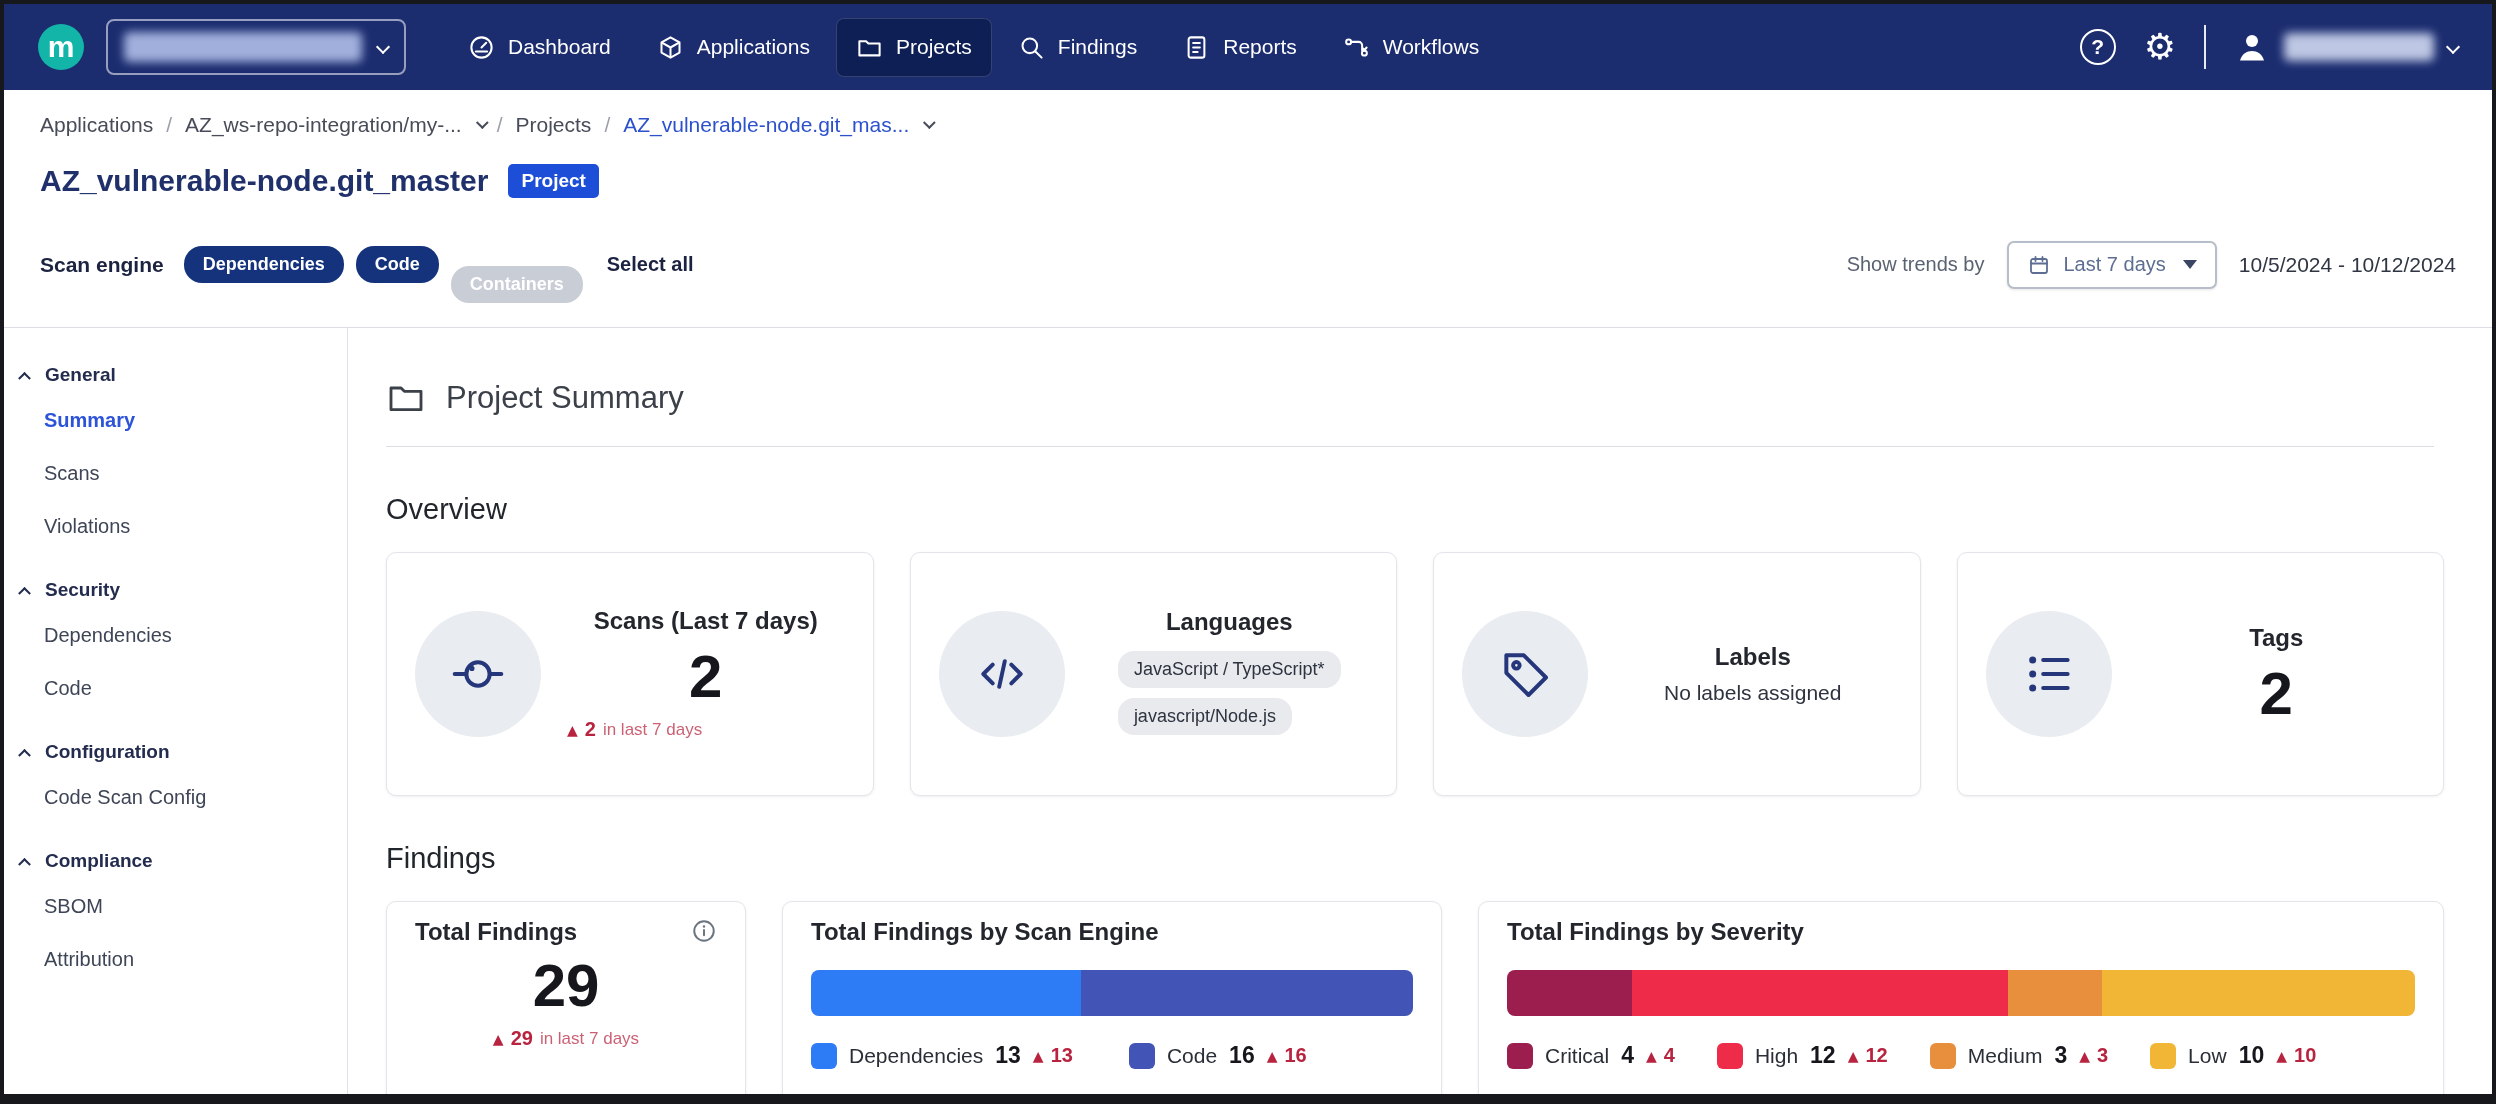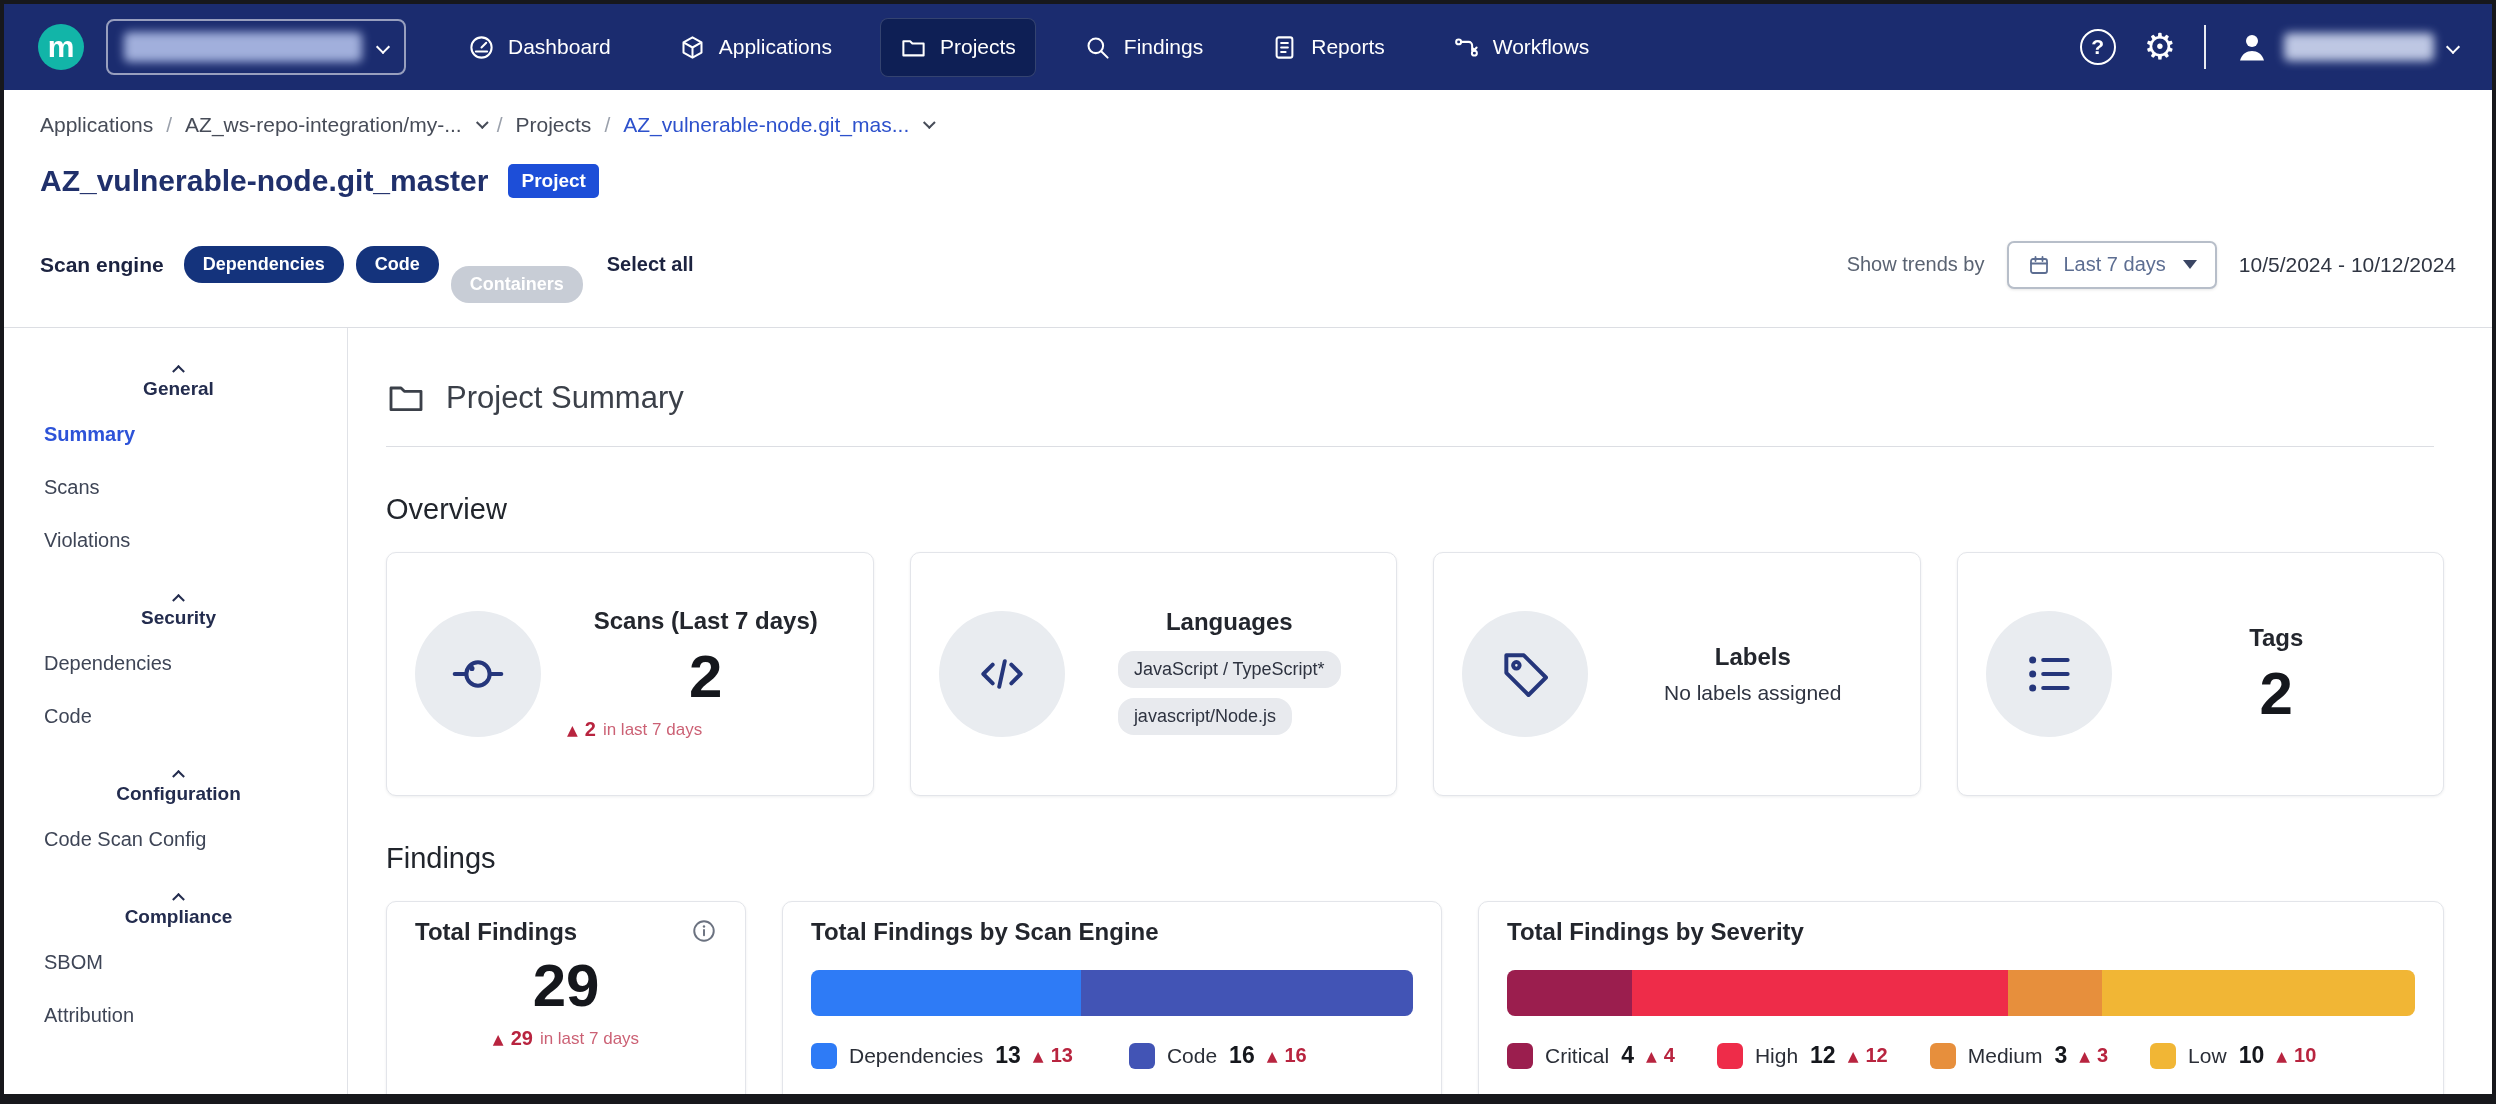--- a/index.html
+++ b/index.html
@@ -7,21 +7,21 @@
   body{font-family:"Liberation Sans",sans-serif;background:#fff;border:4px solid #17181c;border-bottom-width:10px;overflow:hidden;}
 
   
   .topnav{height:86px;background:#1b2c6f;display:flex;align-items:center;padding:0 34px;color:#fff;}
   .logo{width:46px;height:46px;border-radius:50%;background:#12b5a8;display:flex;align-items:center;justify-content:center;font-weight:700;font-size:30px;color:#fff;flex:none;}
   .account-select{margin-left:22px;width:300px;height:56px;border:2px solid rgba(255,255,255,.55);border-radius:8px;display:flex;align-items:center;padding:0 16px;gap:16px;cursor:pointer;}
   .redacted{background:#a9b7e2;border-radius:5px;filter:blur(5px);opacity:.95;}
   .redacted-account{flex:1;height:30px;}
   .redacted-user{width:150px;height:28px;background:#c7d0ea;}
   .chev{display:inline-block;width:10px;height:10px;border-right:2.4px solid currentColor;border-bottom:2.4px solid currentColor;transform:rotate(45deg);}
-  .nav-menu{display:flex;align-items:flex-end;margin-left:42px;gap:28px;}
+  .nav-menu{display:flex;align-items:flex-end;margin-left:42px;gap:6px;}
   .nav-item{display:flex;align-items:center;gap:13px;padding:16px 20px;border-radius:8px;font-size:21px;cursor:pointer;white-space:nowrap;}
   .nav-item.active{background:#0e1f55;box-shadow:inset 0 0 0 1px rgba(255,255,255,.16);}
   .nicon{width:27px;height:27px;flex:none;}
   .nav-right{margin-left:auto;display:flex;align-items:center;gap:28px;}
   .help-icon{width:36px;height:36px;border:2.6px solid #fff;border-radius:50%;display:flex;align-items:center;justify-content:center;font-size:21px;font-weight:700;cursor:pointer;}
   .gear-icon{font-family:"DejaVu Sans",sans-serif;font-size:36px;cursor:pointer;line-height:1;}
   .nav-divider{width:2px;height:44px;background:rgba(255,255,255,.9);}
   .user-menu{display:flex;align-items:center;gap:14px;cursor:pointer;}
   .avatar-icon{width:36px;height:36px;}
 
@@ -47,21 +47,21 @@
   .trends-label{font-size:20px;color:#5a6372;}
   .trends-dd{display:flex;align-items:center;gap:13px;border:2px solid #b7bec9;border-radius:7px;padding:10px 18px;color:#5d6e92;font-size:20px;background:#fff;box-shadow:0 1px 3px rgba(0,0,0,.10);cursor:pointer;}
   .cal-icon{width:24px;height:24px;}
   .caret-down{width:0;height:0;border-left:7px solid transparent;border-right:7px solid transparent;border-top:9px solid #3a4563;margin-left:4px;}
   .date-range{font-size:21px;color:#2f3542;white-space:nowrap;}
 
   
   .content{display:flex;border-top:1px solid #dcdee3;height:806px;}
   .sidebar{width:344px;border-right:1px solid #e0e2e7;padding-top:14px;flex:none;}
   .side-section{padding:14px 10px 4px 16px;}
-  .side-header{display:flex;align-items:center;gap:5px;font-size:19px;font-weight:700;color:#232c4e;cursor:pointer;padding:8px 0;flex-direction:column;}
+  .side-header{display:flex;align-items:center;gap:16px;font-size:19px;font-weight:700;color:#232c4e;cursor:pointer;padding:8px 0;}
   .side-header .chev{width:9px;height:9px;border-width:2.2px;transform:rotate(-135deg) translate(-2px,-2px);}
   .side-item{font-size:20px;color:#3e4556;padding:15px 0 15px 24px;cursor:pointer;}
   .side-item.active{color:#2d53d8;font-weight:700;}
 
   
   .main{flex:1;padding:36px 48px 0 38px;overflow:hidden;}
   .ps-header{display:flex;align-items:center;gap:20px;color:#3b4049;margin-top:14px;}
   .ps-title{font-size:31px;}
   .ficon{width:40px;height:40px;}
   .section-divider{border:none;border-top:1px solid #dcdee3;margin:28px 10px 0 0;}

